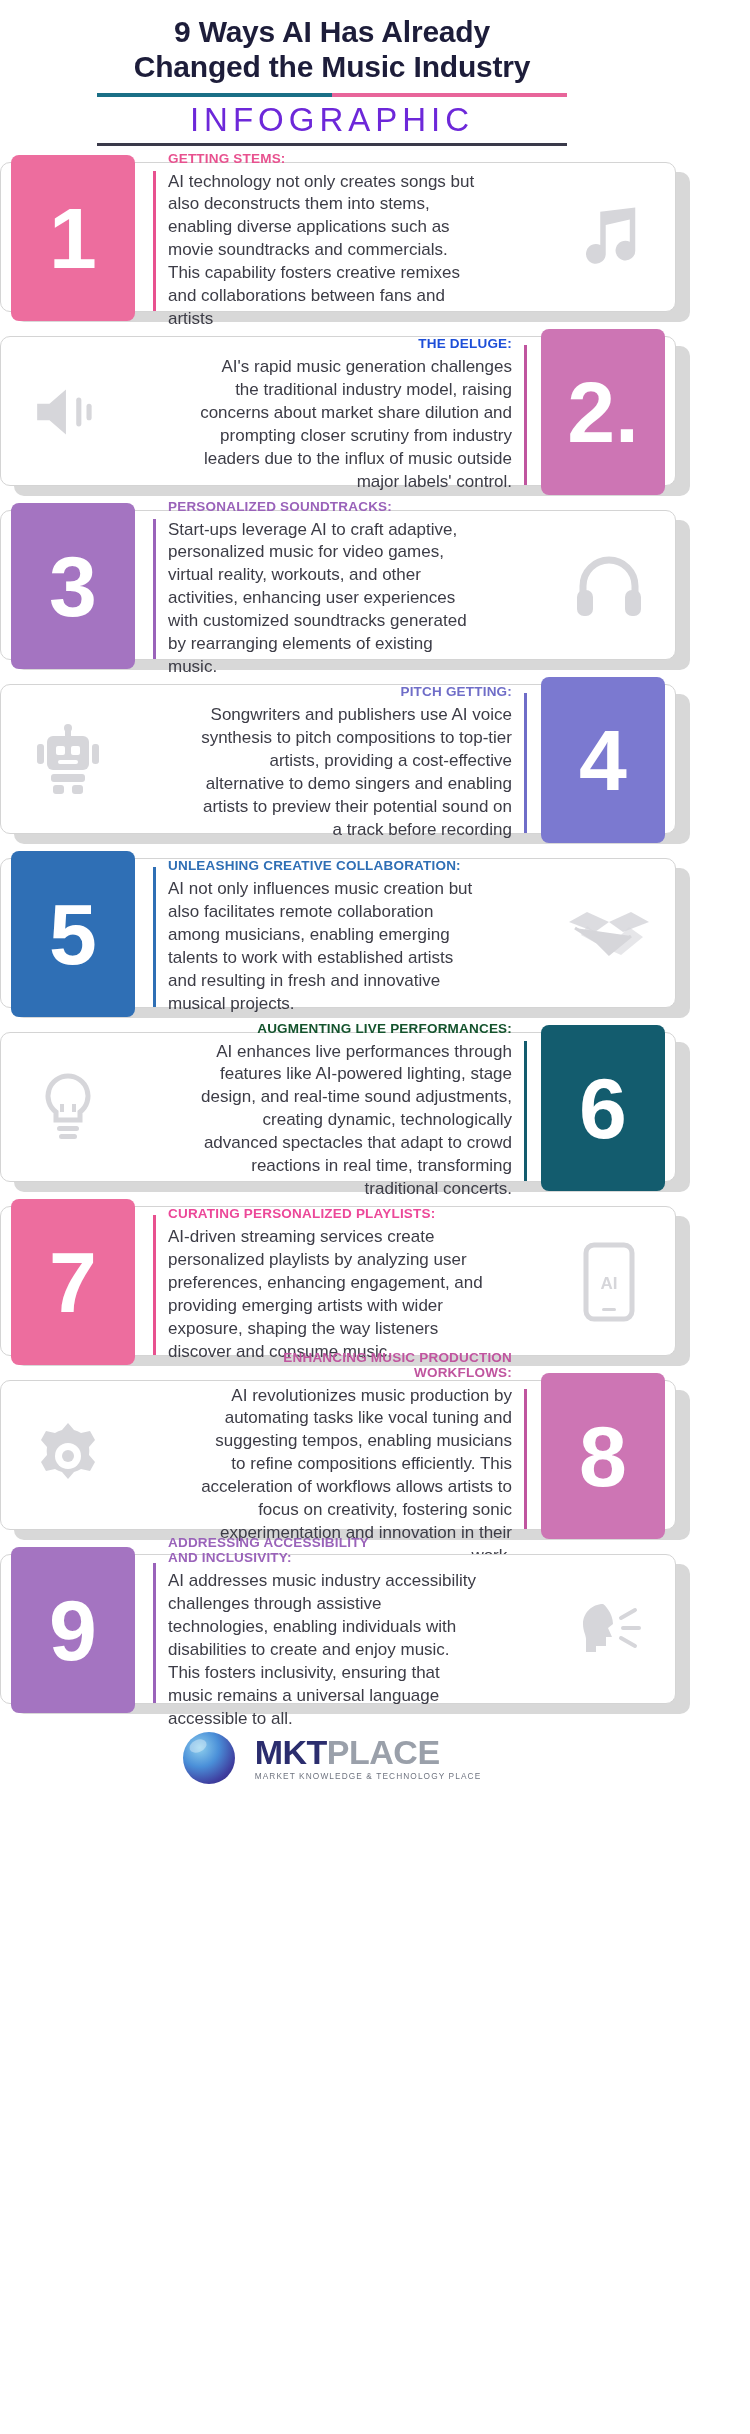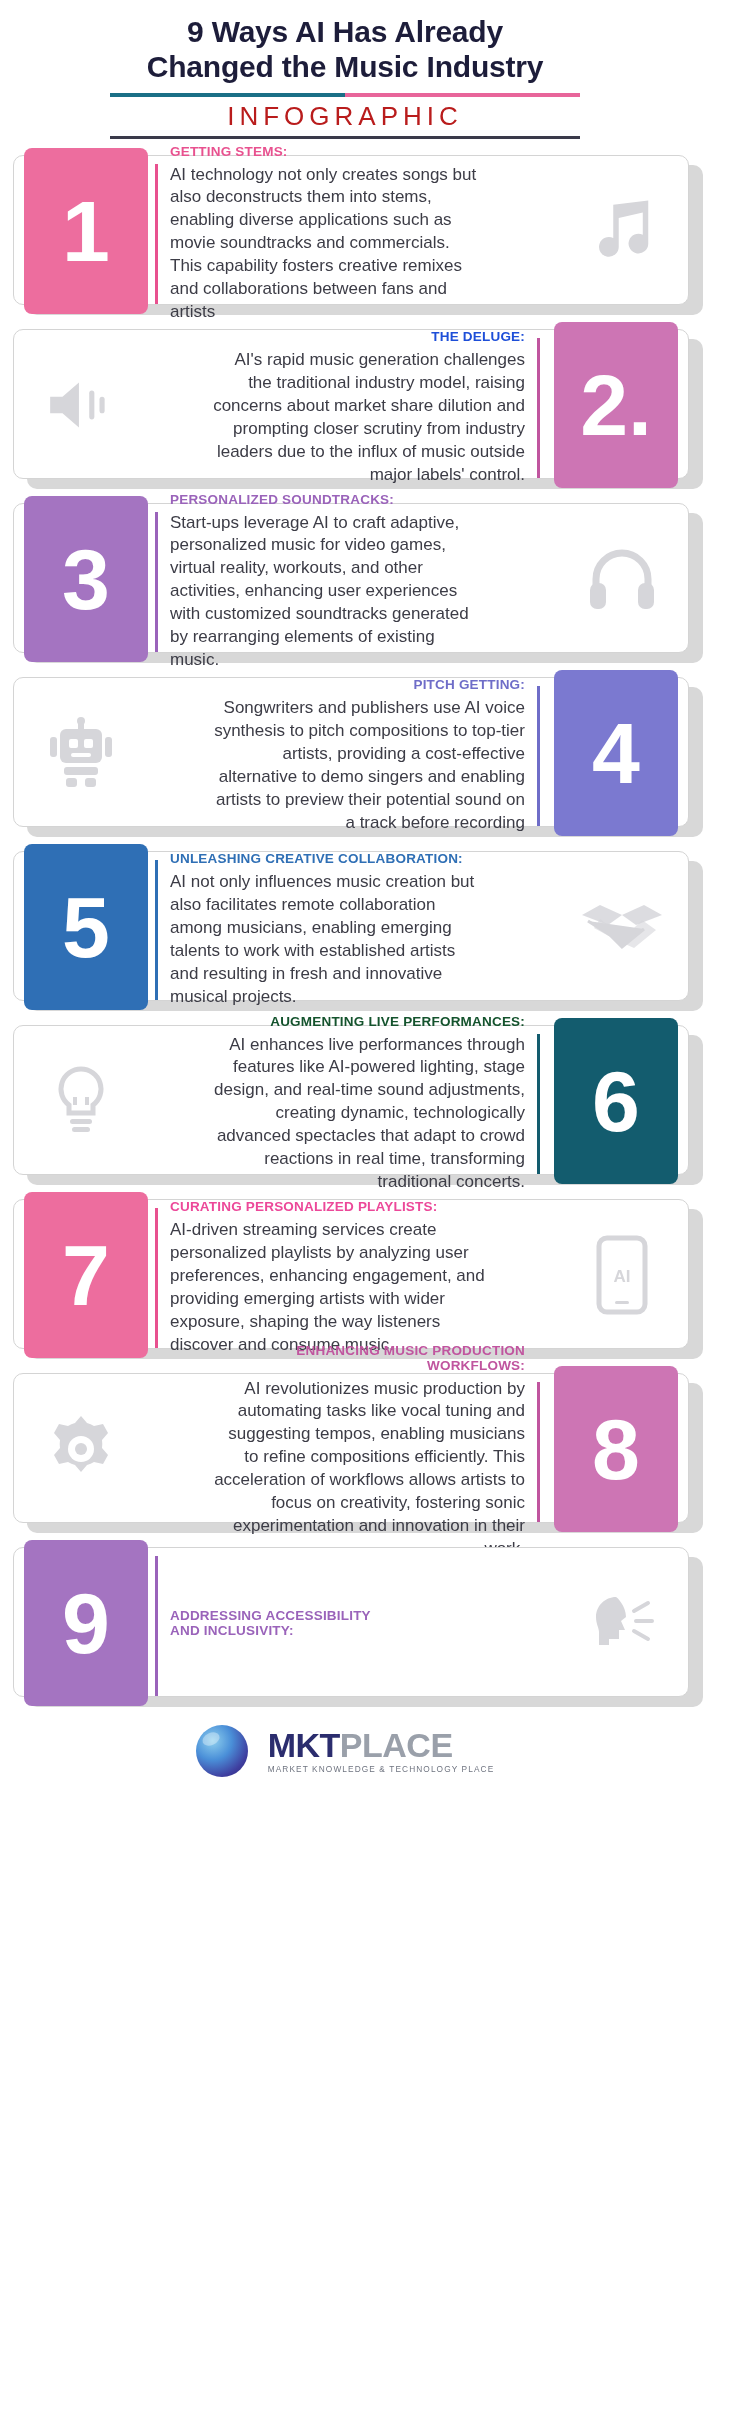--- a/index.html
+++ b/index.html
@@ -2,38 +2,38 @@
 <html><head>
 <meta charset="utf-8">
 <style>
   * { box-sizing: border-box; margin: 0; padding: 0; }
   body {
     width: 750px;
     background: #ffffff;
     font-family: "Liberation Sans", sans-serif;
     -webkit-font-smoothing: antialiased;
   }
-  .page { width: 664px; min-height: 2434px; position: relative; padding: 0 0 10px 0; margin-left: 13px; }
+  .page { width: 664px; min-height: 2434px; position: relative; padding: 0 0 10px 0; }
 
   
   .header { text-align: center; padding: 14px 0 0 0; }
   .title {
     font-size: 30px;
     font-weight: bold;
     color: #1d1d3a;
     line-height: 1.18;
     letter-spacing: -0.2px;
   }
   .rule-wrap { width: 470px; margin: 8px auto 0; position: relative; height: 4px; }
   .rule-left { position: absolute; left: 0; top: 0; width: 50%; height: 4px; background: #1a6f86; }
   .rule-right { position: absolute; right: 0; top: 0; width: 50%; height: 4px; background: #e8659a; }
   .subtitle {
-    font-size: 26px;
+    font-size: 33px;
     letter-spacing: 5px;
-    color: #b91c1c;
+    color: #6d28d9;
     margin-top: 4px;
     font-weight: 400;
   }
   .rule2 { width: 470px; height: 3px; background: #3a3a4a; margin: 4px auto 0; }
 
   
   .cards { margin-top: 16px; }
   .card {
     position: relative;
     width: 690px;
@@ -75,21 +75,21 @@
 
   .content {
     position: absolute;
     top: 8px;
     width: 330px;
     height: 140px;
     display: flex;
     flex-direction: column;
     justify-content: center;
   }
-  .content.text-left  { left: 141px; text-align: left; padding-left: 12px; border-left: 3px solid #8b5cf6; }
+  .content.text-left  { left: 152px; text-align: left; padding-left: 12px; border-left: 3px solid #8b5cf6; }
   .content.text-right { right: 148px; text-align: right; padding-right: 12px; border-right: 3px solid #e8659a; }
 
   .head {
     font-size: 13.5px;
     font-weight: bold;
     letter-spacing: 0.2px;
     margin-bottom: 5px;
   }
   .desc {
     font-size: 17px;
@@ -324,20 +324,21 @@
             <svg width="80" height="64" viewBox="0 0 80 64">
               <path fill="currentColor" d="M34 6c-11 0-20 9-20 20 0 7 3 11 3 15v13h10v-6h10v-9h6l-4-9 5-4c0-11-9-20-10-20z"></path>
               <path fill="none" stroke="currentColor" stroke-width="4" stroke-linecap="round" d="M52 20l14-8M54 30h16M52 40l14 8"></path>
             </svg>
           </div>
           <div class="content text-left" style="border-left-color: rgb(154, 99, 186);">
             <div class="head" style="color: rgb(154, 99, 186);">
               <div>ADDRESSING ACCESSIBILITY</div>
               <div>AND INCLUSIVITY:</div>
             </div>
+            <div class="desc">AI addresses music industry accessibility challenges through assistive technologies, enabling individuals with disabilities to create and enjoy music. This fosters inclusivity, ensuring that music remains a universal language accessible to all.</div>
           </div>
         </div>
       </div>
     </div>
 
   <div class="footer">
     <div class="logo-orb"></div>
     <div class="logo-text">
       <div class="logo-main"><span class="logo-mkt">MKT</span><span class="logo-place">PLACE</span></div>
       <div class="logo-sub">MARKET KNOWLEDGE &amp; TECHNOLOGY PLACE</div>

